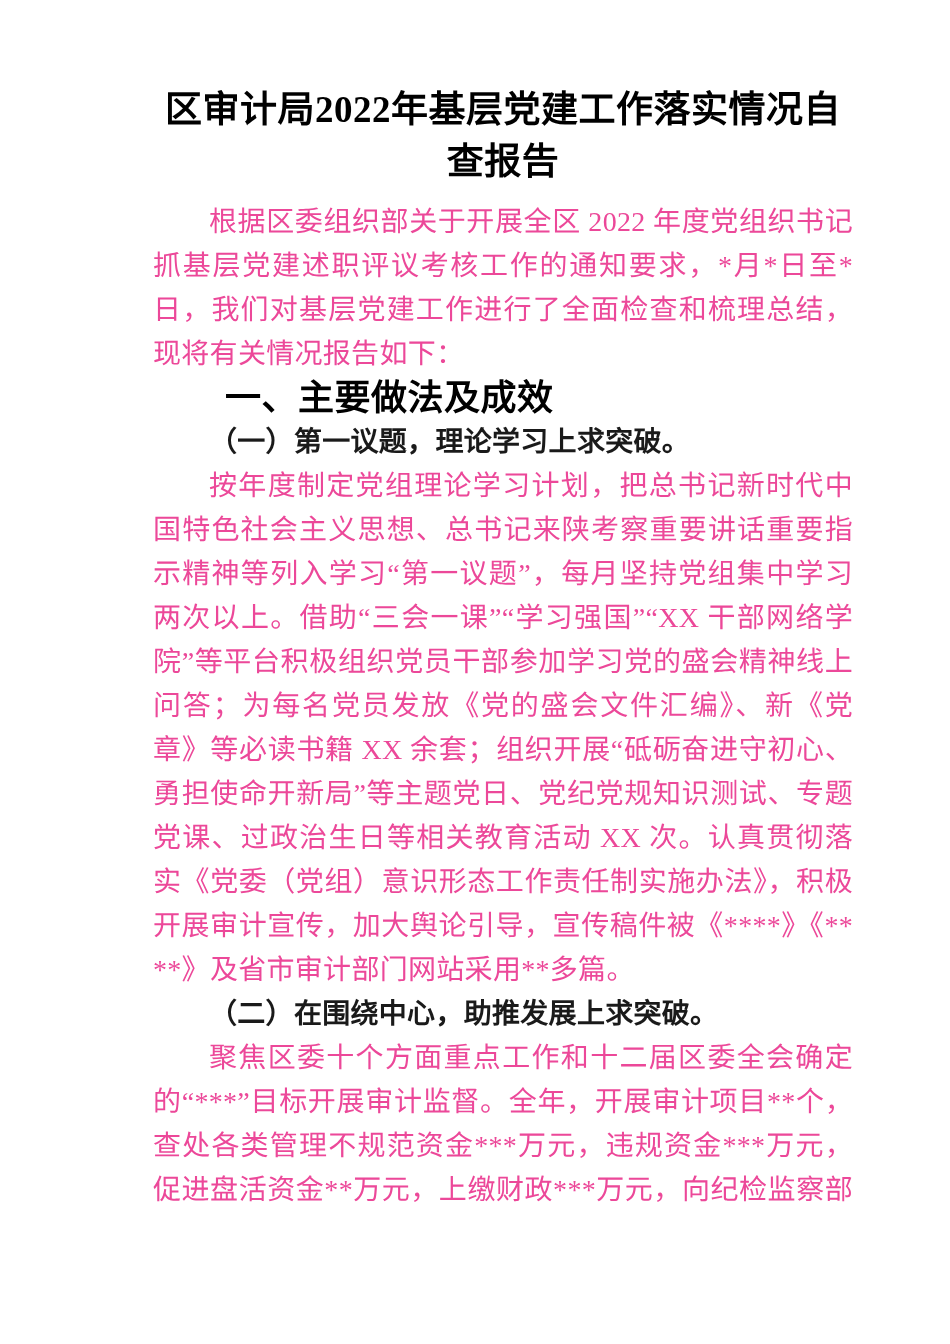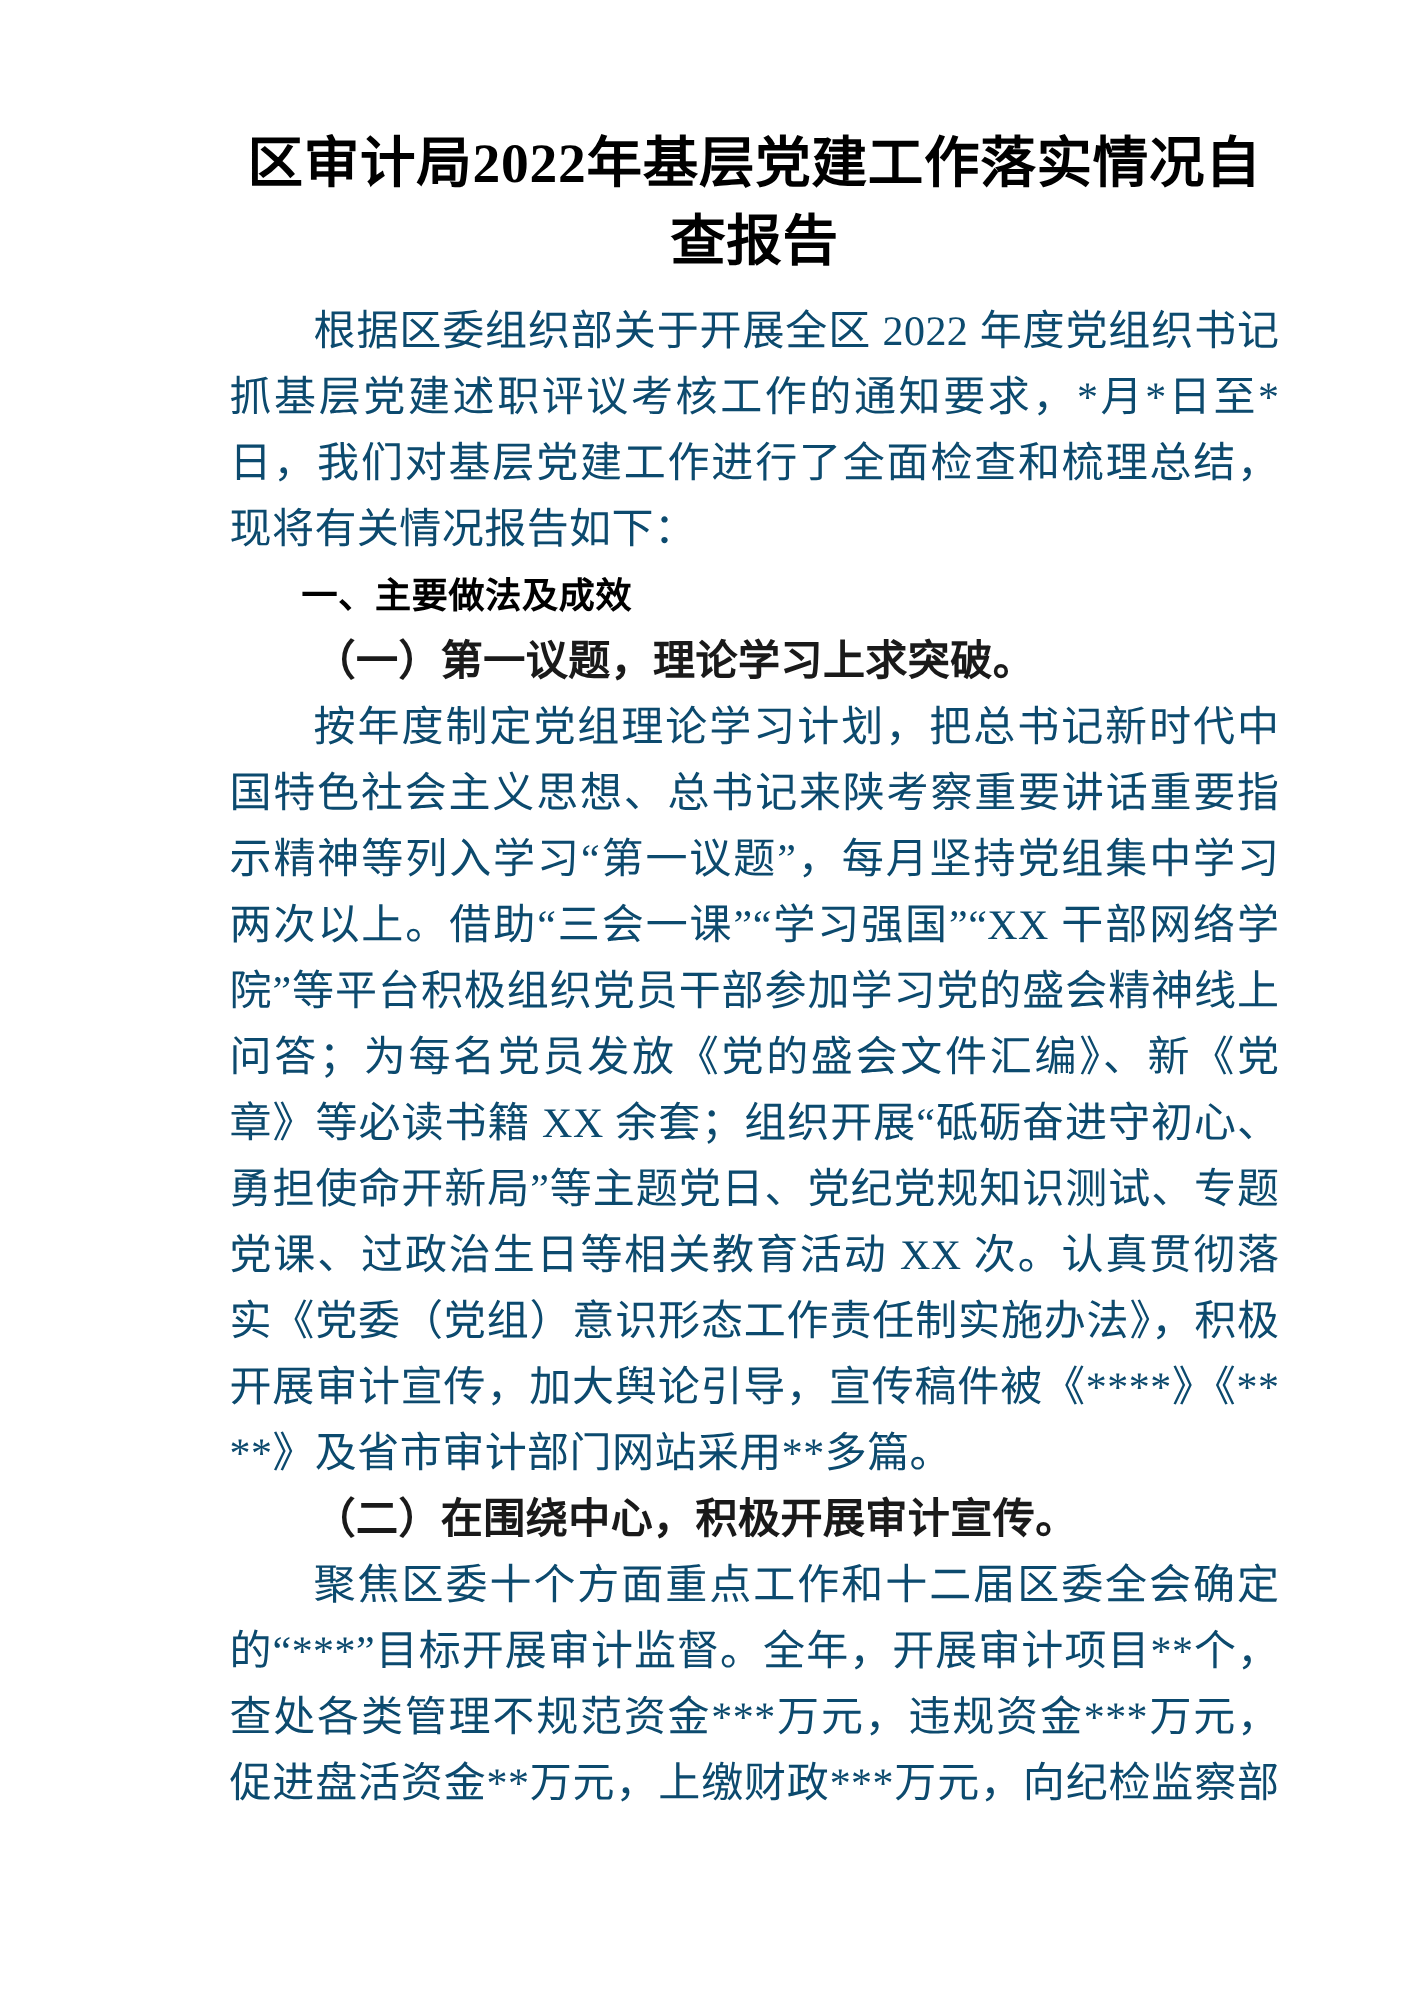--- a/index.html
+++ b/index.html
@@ -41,21 +41,21 @@
     letter-spacing: 0.5px;
     color: #000000;
     margin: 0 0 12px 0;
     text-rendering: optimizeLegibility;
   }
 
   
   .sec-heading {
     font-family: "Liberation Sans", "DejaVu Sans", sans-serif;
     font-weight: 700;
-    font-size: 24px;
+    font-size: 36px;
     line-height: 44px;
     color: #000000;
     margin: 0;
     text-indent: 2em;
     letter-spacing: 0.5px;
   }
 
   
   .sub-heading {
     font-family: "Liberation Serif", "DejaVu Serif", serif;
@@ -65,21 +65,21 @@
     margin: 0;
     text-indent: 2em;
     letter-spacing: 0.3px;
   }
 
   
   .para {
     font-family: "Liberation Serif", "DejaVu Serif", serif;
     font-size: 28px;
     line-height: 44px;
-    color: #0c4a6e;
+    color: #ec4899;
     margin: 0;
     text-indent: 2em;
     text-align: justify;
     text-justify: inter-ideograph;
     letter-spacing: 0.3px;
     word-break: break-all;
   }
 
   
   .para.clipped {
@@ -96,18 +96,18 @@
     <h1 class="doc-title">区审计局2022年基层党建工作落实情况自查报告</h1>
 
     <p class="para">根据区委组织部关于开展全区 2022 年度党组织书记抓基层党建述职评议考核工作的通知要求，*月*日至*日，我们对基层党建工作进行了全面检查和梳理总结，现将有关情况报告如下：</p>
 
     <h2 class="sec-heading">一、主要做法及成效</h2>
 
     <h3 class="sub-heading">（一）第一议题，理论学习上求突破。</h3>
 
     <p class="para">按年度制定党组理论学习计划，把总书记新时代中国特色社会主义思想、总书记来陕考察重要讲话重要指示精神等列入学习“第一议题”，每月坚持党组集中学习两次以上。借助“三会一课”“学习强国”“XX 干部网络学院”等平台积极组织党员干部参加学习党的盛会精神线上问答；为每名党员发放《党的盛会文件汇编》、新《党章》等必读书籍 XX 余套；组织开展“砥砺奋进守初心、勇担使命开新局”等主题党日、党纪党规知识测试、专题党课、过政治生日等相关教育活动 XX 次。认真贯彻落实《党委（党组）意识形态工作责任制实施办法》，积极开展审计宣传，加大舆论引导，宣传稿件被《****》《****》及省市审计部门网站采用**多篇。</p>
 
-    <h3 class="sub-heading">（二）在围绕中心，积极开展审计宣传。</h3>
+    <h3 class="sub-heading">（二）在围绕中心，助推发展上求突破。</h3>
 
     <p class="para clipped">聚焦区委十个方面重点工作和十二届区委全会确定的“***”目标开展审计监督。全年，开展审计项目**个，查处各类管理不规范资金***万元，违规资金***万元，促进盘活资金**万元，上缴财政***万元，向纪检监察部门和主管部门移送问</p>
 
   </div>
 </div>
 
 </body></html>

